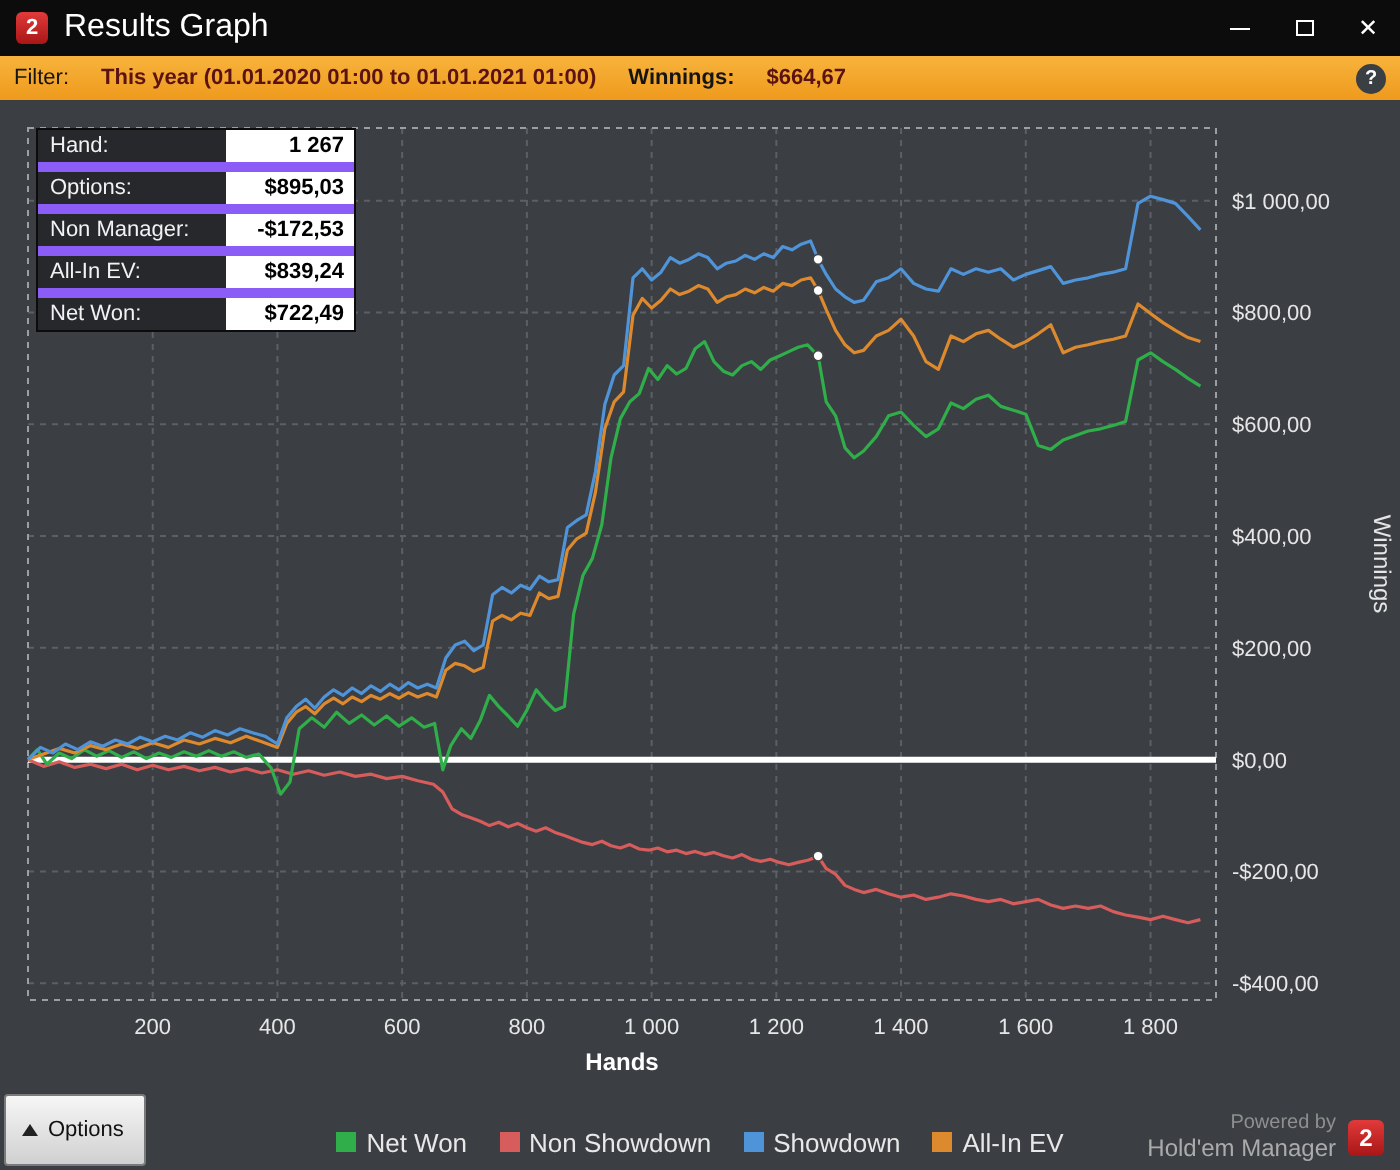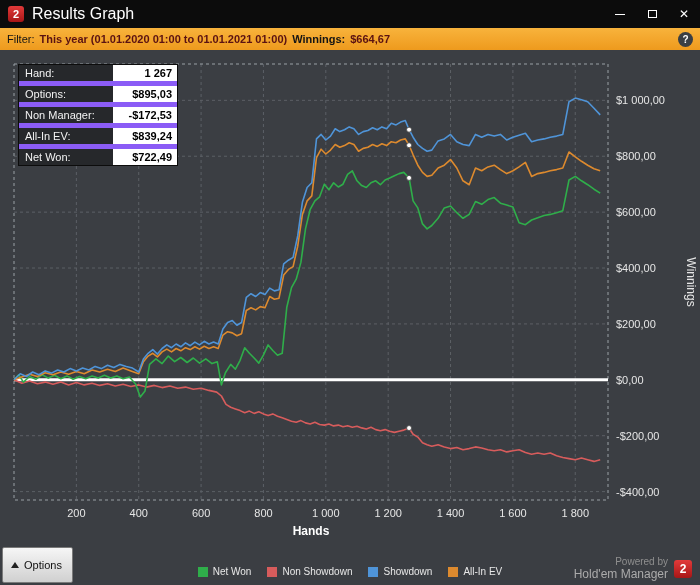--- a/index.html
+++ b/index.html
@@ -6,37 +6,37 @@
   html,body{width:700px;height:585px;overflow:hidden;}
   body{font-family:"Liberation Sans",sans-serif;background:#3b3e43;}
   .window{width:700px;height:585px;display:flex;flex-direction:column;outline:1px solid #1d1d1d;}
   .titlebar{flex:0 0 28px;background:#0c0c0c;display:flex;align-items:center;padding-left:8px;}
   .app-icon{width:16px;height:16px;background:linear-gradient(#e23a3a,#a81616);border-radius:3px;color:#fff;font-size:11px;font-weight:bold;display:flex;align-items:center;justify-content:center;}
   .title{color:#fff;font-size:16px;margin-left:8px;flex:1;}
   .win-buttons{display:flex;height:100%;}
   .win-btn{width:32px;height:100%;display:flex;align-items:center;justify-content:center;color:#fff;font-size:12px;}
   .min-glyph{width:10px;height:1px;background:#fff;}
   .max-glyph{width:9px;height:8px;border:1px solid #fff;}
-  .filterbar{flex:0 0 22px;background:linear-gradient(#f8b33c,#ee9a1d);display:flex;align-items:center;padding:0 7px;font-size:11px;color:#141414;gap:5px;}
+  .filterbar{flex:0 0 22px;background:linear-gradient(#f8b33c,#ee9a1d);display:flex;align-items:center;padding:0 7px;font-size:11px;color:#141414;gap:16px;}
   .filter-strong{font-weight:bold;color:#5a1212;}
   .w-label{font-weight:bold;}
   .help-btn{margin-left:auto;width:15px;height:15px;border-radius:50%;background:#3a3f44;color:#fff;font-size:10px;font-weight:bold;display:flex;align-items:center;justify-content:center;}
   .chart-area{position:relative;flex:1;background:#3b3e43;display:flex;flex-direction:column;}
   svg{display:block;flex:0 0 507px;}
   svg text{font-family:"Liberation Sans",sans-serif;}
   .stats-box{position:absolute;left:18px;top:14px;border:1px solid #0c0c0c;font-size:11px;background:#26282b;}
   .stats-row{display:flex;border-bottom:5px solid #8b5cf6;}
   .stats-row:last-child{border-bottom:none;}
   .stats-label{color:#f2f2f2;padding:2px 6px;width:94px;}
   .stats-value{background:#fff;color:#000;font-weight:bold;text-align:right;padding:2px 5px;width:64px;}
   .bottom-bar{flex:0 0 28px;display:flex;align-items:center;position:relative;}
   .options-btn{position:absolute;left:2px;bottom:2px;height:36px;padding:0 10px 0 8px;background:linear-gradient(#f6f6f6,#d0d0d0);border:1px solid #7a7a7a;border-radius:2px;font-size:11px;color:#111;display:flex;align-items:center;gap:5px;}
   .options-arrow{width:0;height:0;border-left:4px solid transparent;border-right:4px solid transparent;border-bottom:6px solid #222;}
   .legend{display:flex;gap:16px;margin:0 auto;align-items:center;}
-  .legend-item{display:flex;align-items:flex-end;gap:5px;color:#e8e8e8;font-size:10px;}
+  .legend-item{display:flex;align-items:center;gap:5px;color:#e8e8e8;font-size:13px;}
   .legend-swatch{width:10px;height:10px;}
   .powered{display:flex;align-items:center;gap:6px;position:absolute;right:8px;bottom:4px;}
   .powered-text{text-align:right;}
   .powered-by{font-size:10px;color:#8f8f8f;}
   .brand{font-size:12px;color:#ababab;}
   .brand-logo{width:18px;height:18px;background:linear-gradient(#e23a3a,#a81616);border-radius:3px;color:#fff;font-weight:bold;font-size:12px;display:flex;align-items:center;justify-content:center;}
 </style>
 </head>
 <body>
 

